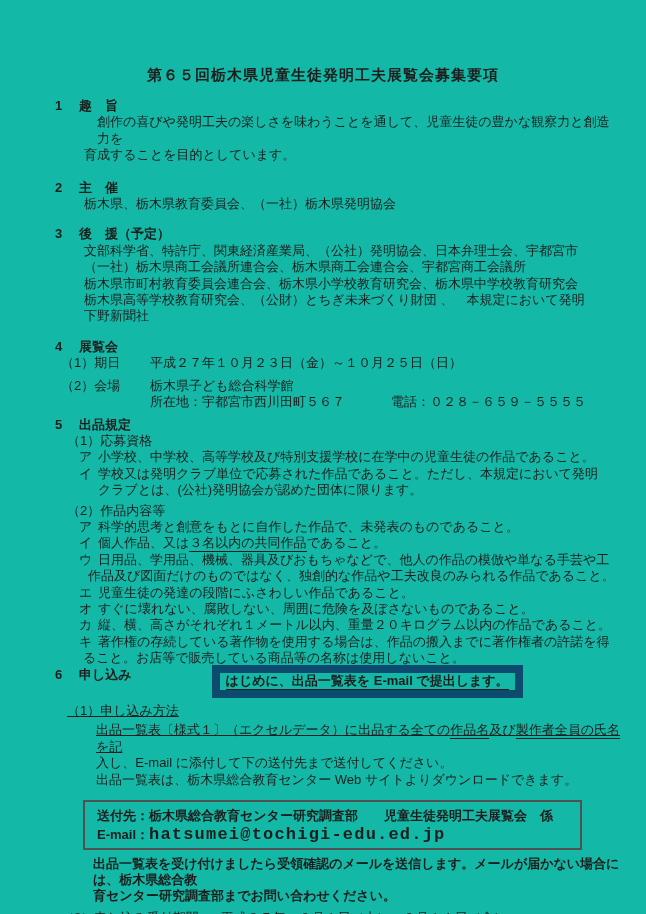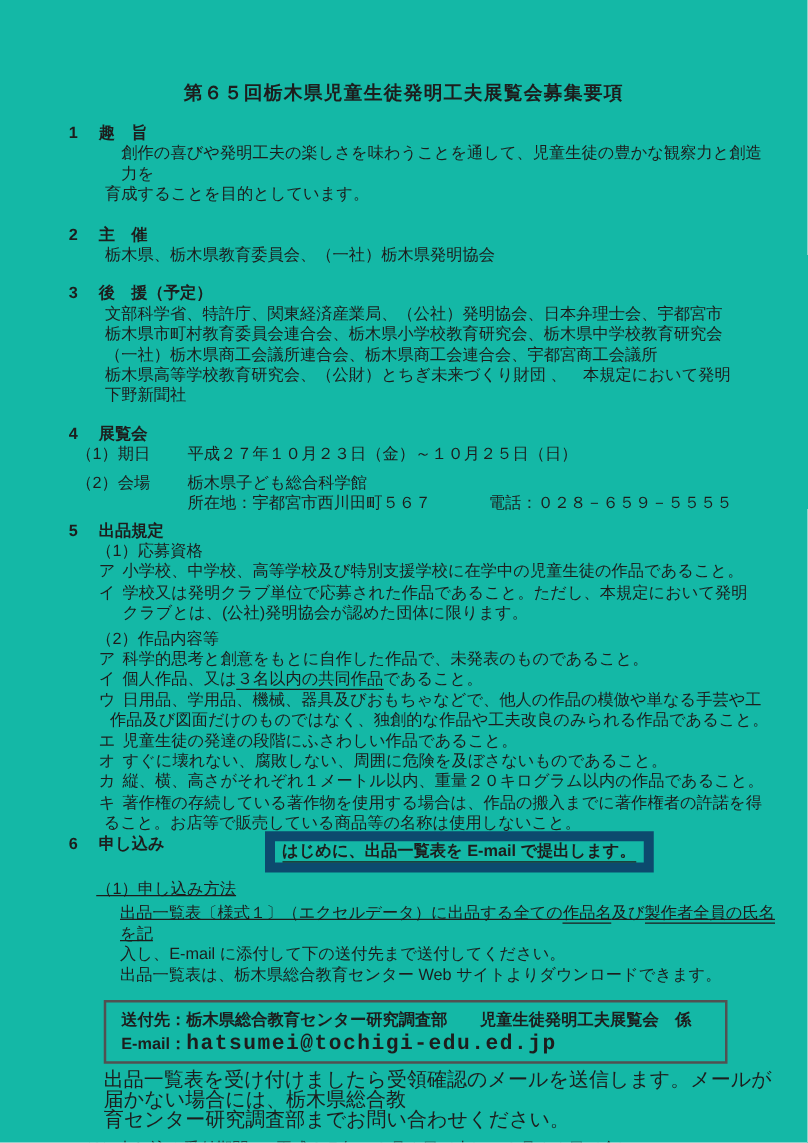--- a/index.html
+++ b/index.html
@@ -7,37 +7,37 @@
     position:relative;width:646px;height:914px;background:#14b8a6;
     color:#1d1d1d;font-family:"Liberation Sans","DejaVu Sans",sans-serif;
     font-size:13px;line-height:16.4px;overflow:hidden;margin:0 auto;
   }
   .doc-title{padding-top:66px;text-align:center;font-weight:bold;font-size:15px;letter-spacing:1px;line-height:18px;}
   .content{padding:14px 26px 0 55px;}
   .sh{display:flex;font-weight:bold;}
   .sh .n{width:24px;flex:0 0 24px;}
   .bl{margin-left:29px;}
   .indent1{padding-left:13px;}
-  .sub-h{margin-left:22px;}
+  .sub-h{margin-left:12px;}
   .r4{display:flex;margin-left:6px;}
   .l4{width:89px;flex:0 0 89px;}
   .addr{display:flex;margin-left:95px;gap:20px;}
   .tel{margin-left:26px;}
   .it{display:flex;margin-left:24px;}
   .mk{width:19px;flex:0 0 19px;}
   .tx{flex:1;}
   .cont{margin-left:43px;}
   .od10{margin-left:33px;}
   .od15{margin-left:28px;}
   .ul{border-bottom:1px solid currentColor;padding-bottom:1px;}
   .notice-box{margin-left:80px;border:8px solid #0c4a6e;padding:0 6px 1px 6px;font-weight:bold;position:relative;top:-2px;white-space:nowrap;}
   .p6{margin-left:41px;}
   .mail-box{box-sizing:border-box;margin-left:28px;margin-top:12px;width:499px;border:2px solid #515151;padding:5px 10px 4px 12px;font-weight:bold;line-height:18.5px;}
   .email{font-family:"Liberation Mono","DejaVu Sans Mono",monospace;font-size:17px;letter-spacing:1.2px;}
-  .note{margin-left:28px;margin-top:6px;font-size:16px;line-height:16px;}
+  .note{margin-left:38px;margin-top:6px;font-size:13px;line-height:16px;font-weight:bold;}
   .r62{display:flex;margin-left:6px;margin-top:6px;}
   .period{margin-left:22px;border-bottom:1px solid #1d1d1d;padding:0 14px 1px 0;}
   .mt16{margin-top:16px;} .mt14{margin-top:14px;} .mt6{margin-top:6px;} .mt4{margin-top:4px;} .mt3{margin-top:3px;text-decoration:underline;} .mt0{margin-top:0;}
 </style>
 </head>
 <body>
 
 <div class="page">
   <div class="doc-title">第６５回栃木県児童生徒発明工夫展覧会募集要項</div>
 
@@ -59,22 +59,22 @@
       </div>
       <div class="bl">栃木県、栃木県教育委員会、（一社）栃木県発明協会</div>
     </div>
 
     <div class="sec mt14">
       <div class="sh">
         <span class="n">3</span>
         <span class="t">後　援（予定）</span>
       </div>
       <div class="bl">文部科学省、特許庁、関東経済産業局、（公社）発明協会、日本弁理士会、宇都宮市</div>
+      <div class="bl">（一社）栃木県商工会議所連合会、栃木県商工会連合会、宇都宮商工会議所</div>
       <div class="bl">栃木県市町村教育委員会連合会、栃木県小学校教育研究会、栃木県中学校教育研究会</div>
-      <div class="bl">（一社）栃木県商工会議所連合会、栃木県商工会連合会、宇都宮商工会議所</div>
       <div class="bl">栃木県高等学校教育研究会、（公財）とちぎ未来づくり財団 、　本規定において発明</div>
       <div class="bl">下野新聞社</div>
     </div>
 
     <div class="sec mt14">
       <div class="sh">
         <span class="n">4</span>
         <span class="t">展覧会</span>
       </div>
       <div class="r4">

